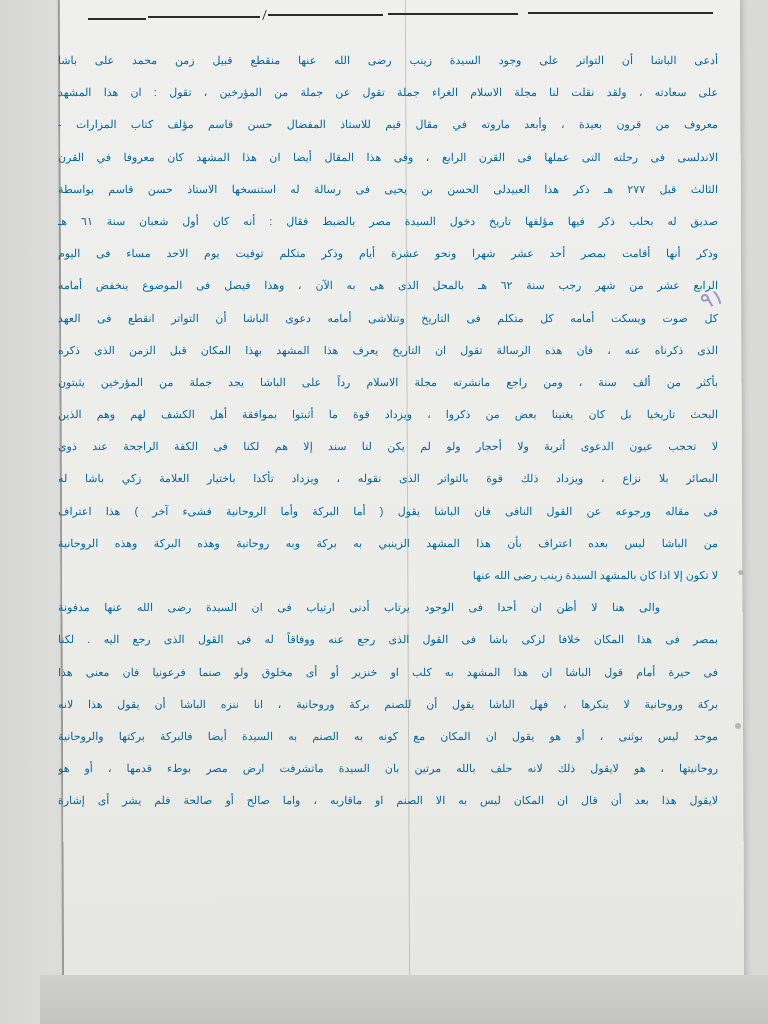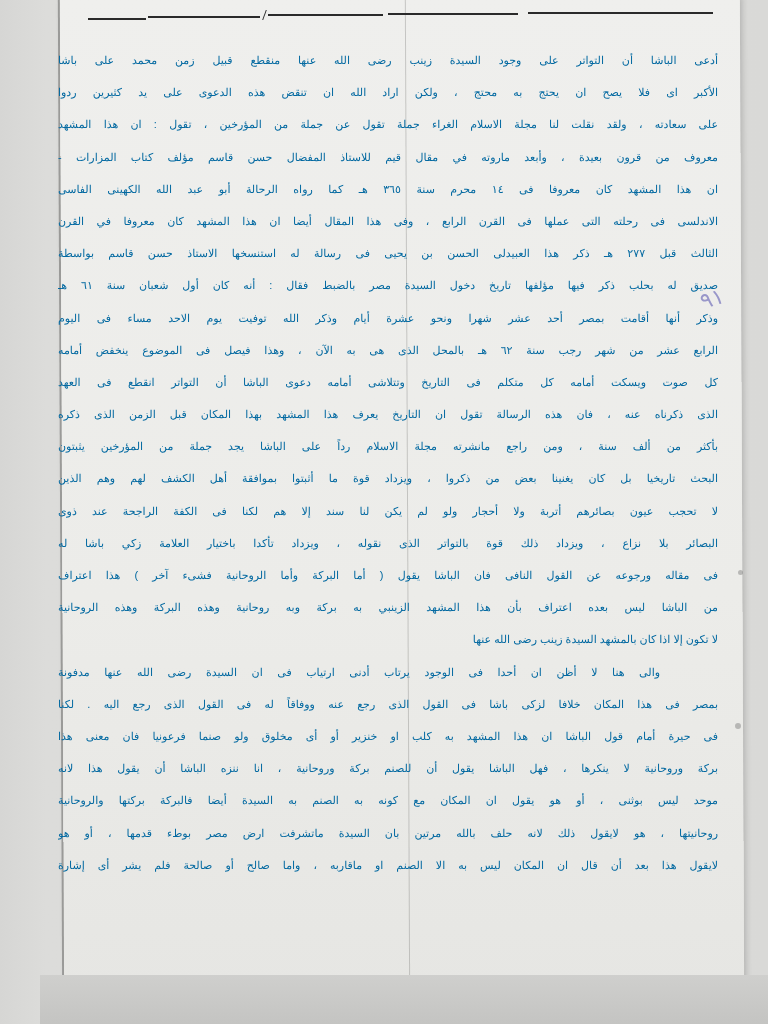--- a/index.html
+++ b/index.html
@@ -120,34 +120,32 @@
   <div class="rule r1"></div>
   <div class="rule r2"></div>
   <div class="rule r3"></div>
   <div class="rule-mark"></div>
   <div class="rule r4"></div>
   <div class="rule r5"></div>
 </div>
 
 <div class="text-block">
   <span class="line">أدعى الباشا أن التواتر على وجود السيدة زينب رضى الله عنها منقطع قبيل زمن محمد على باشا</span>
-  <span class="line">الأكبر اى فلا يصح ان يحتج به محتج ، ولكن اراد الله ان تنقض هذه الدعوى على يد كثيرين ردوا</span>
   <span class="line">على سعادته ، ولقد نقلت لنا مجلة الاسلام الغراء جملة تقول عن جملة من المؤرخين ، تقول : ان هذا المشهد</span>
   <span class="line">معروف من قرون بعيدة ، وأبعد ماروته في مقال قيم للاستاذ المفضال حسن قاسم مؤلف كتاب المزارات -</span>
-  <span class="line">ان هذا المشهد كان معروفا فى ١٤ محرم سنة ٣٦٥ هـ كما رواه الرحالة أبو عبد الله الكهينى الفاسى</span>
   <span class="line">الاندلسى فى رحلته التى عملها فى القرن الرابع ، وفى هذا المقال أيضا ان هذا المشهد كان معروفا في القرن</span>
   <span class="line">الثالث قبل ٢٧٧ هـ ذكر هذا العبيدلى الحسن بن يحيى فى رسالة له استنسخها الاستاذ حسن قاسم بواسطة</span>
   <span class="line">صديق له بحلب ذكر فيها مؤلفها تاريخ دخول السيدة مصر بالضبط فقال : أنه كان أول شعبان سنة ٦١ هـ</span>
-  <span class="line">وذكر أنها أقامت بمصر أحد عشر شهرا ونحو عشرة أيام وذكر الله توفيت يوم الاحد مساء فى اليوم</span>
+  <span class="line">وذكر أنها أقامت بمصر أحد عشر شهرا ونحو عشرة أيام وذكر متكلم توفيت يوم الاحد مساء فى اليوم</span>
   <span class="line">الرابع عشر من شهر رجب سنة ٦٢ هـ بالمحل الذى هى به الآن ، وهذا فيصل فى الموضوع ينخفض أمامه</span>
   <span class="line">كل صوت ويسكت أمامه كل متكلم فى التاريخ وتتلاشى أمامه دعوى الباشا أن التواتر انقطع فى العهد</span>
   <span class="line">الذى ذكرناه عنه ، فان هذه الرسالة تقول ان التاريخ يعرف هذا المشهد بهذا المكان قبل الزمن الذى ذكره</span>
   <span class="line">بأكثر من ألف سنة ، ومن راجع مانشرته مجلة الاسلام رداً على الباشا يجد جملة من المؤرخين يثبتون</span>
   <span class="line">البحث تاريخيا بل كان يغنينا بعض من ذكروا ، ويزداد قوة ما أثبتوا بموافقة أهل الكشف لهم وهم الذين</span>
-  <span class="line">لا تحجب عيون بصائرهم أتربة ولا أحجار ولو لم يكن لنا سند إلا هم لكنا فى الكفة الراجحة عند ذوى</span>
+  <span class="line">لا تحجب عيون الدعوى أتربة ولا أحجار ولو لم يكن لنا سند إلا هم لكنا فى الكفة الراجحة عند ذوى</span>
   <span class="line">البصائر بلا نزاع ، ويزداد ذلك قوة بالتواتر الذى نقوله ، ويزداد تأكدا باختيار العلامة زكي باشا له</span>
   <span class="line">فى مقاله ورجوعه عن القول النافى فان الباشا يقول ( أما البركة وأما الروحانية فشىء آخر ) هذا اعتراف</span>
   <span class="line">من الباشا ليس بعده اعتراف بأن هذا المشهد الزينبي به بركة وبه روحانية وهذه البركة وهذه الروحانية</span>
   <span class="line short">لا تكون إلا اذا كان بالمشهد السيدة زينب رضى الله عنها</span>
   <span class="line indent">والى هنا لا أظن ان أحدا فى الوجود يرتاب أدنى ارتياب فى ان السيدة رضى الله عنها مدفونة</span>
   <span class="line">بمصر فى هذا المكان خلافا لزكى باشا فى القول الذى رجع عنه ووفاقاً له فى القول الذى رجع اليه . لكنا</span>
   <span class="line">فى حيرة أمام قول الباشا ان هذا المشهد به كلب او خنزير أو أى مخلوق ولو صنما فرعونيا فان معنى هذا</span>
   <span class="line">بركة وروحانية لا ينكرها ، فهل الباشا يقول أن للصنم بركة وروحانية ، انا ننزه الباشا أن يقول هذا لانه</span>
   <span class="line">موحد ليس بوثنى ، أو هو يقول ان المكان مع كونه به الصنم به السيدة أيضا فالبركة بركتها والروحانية</span>
   <span class="line">روحانيتها ، هو لايقول ذلك لانه حلف بالله مرتين بان السيدة ماتشرفت ارض مصر بوطء قدمها ، أو هو</span>

